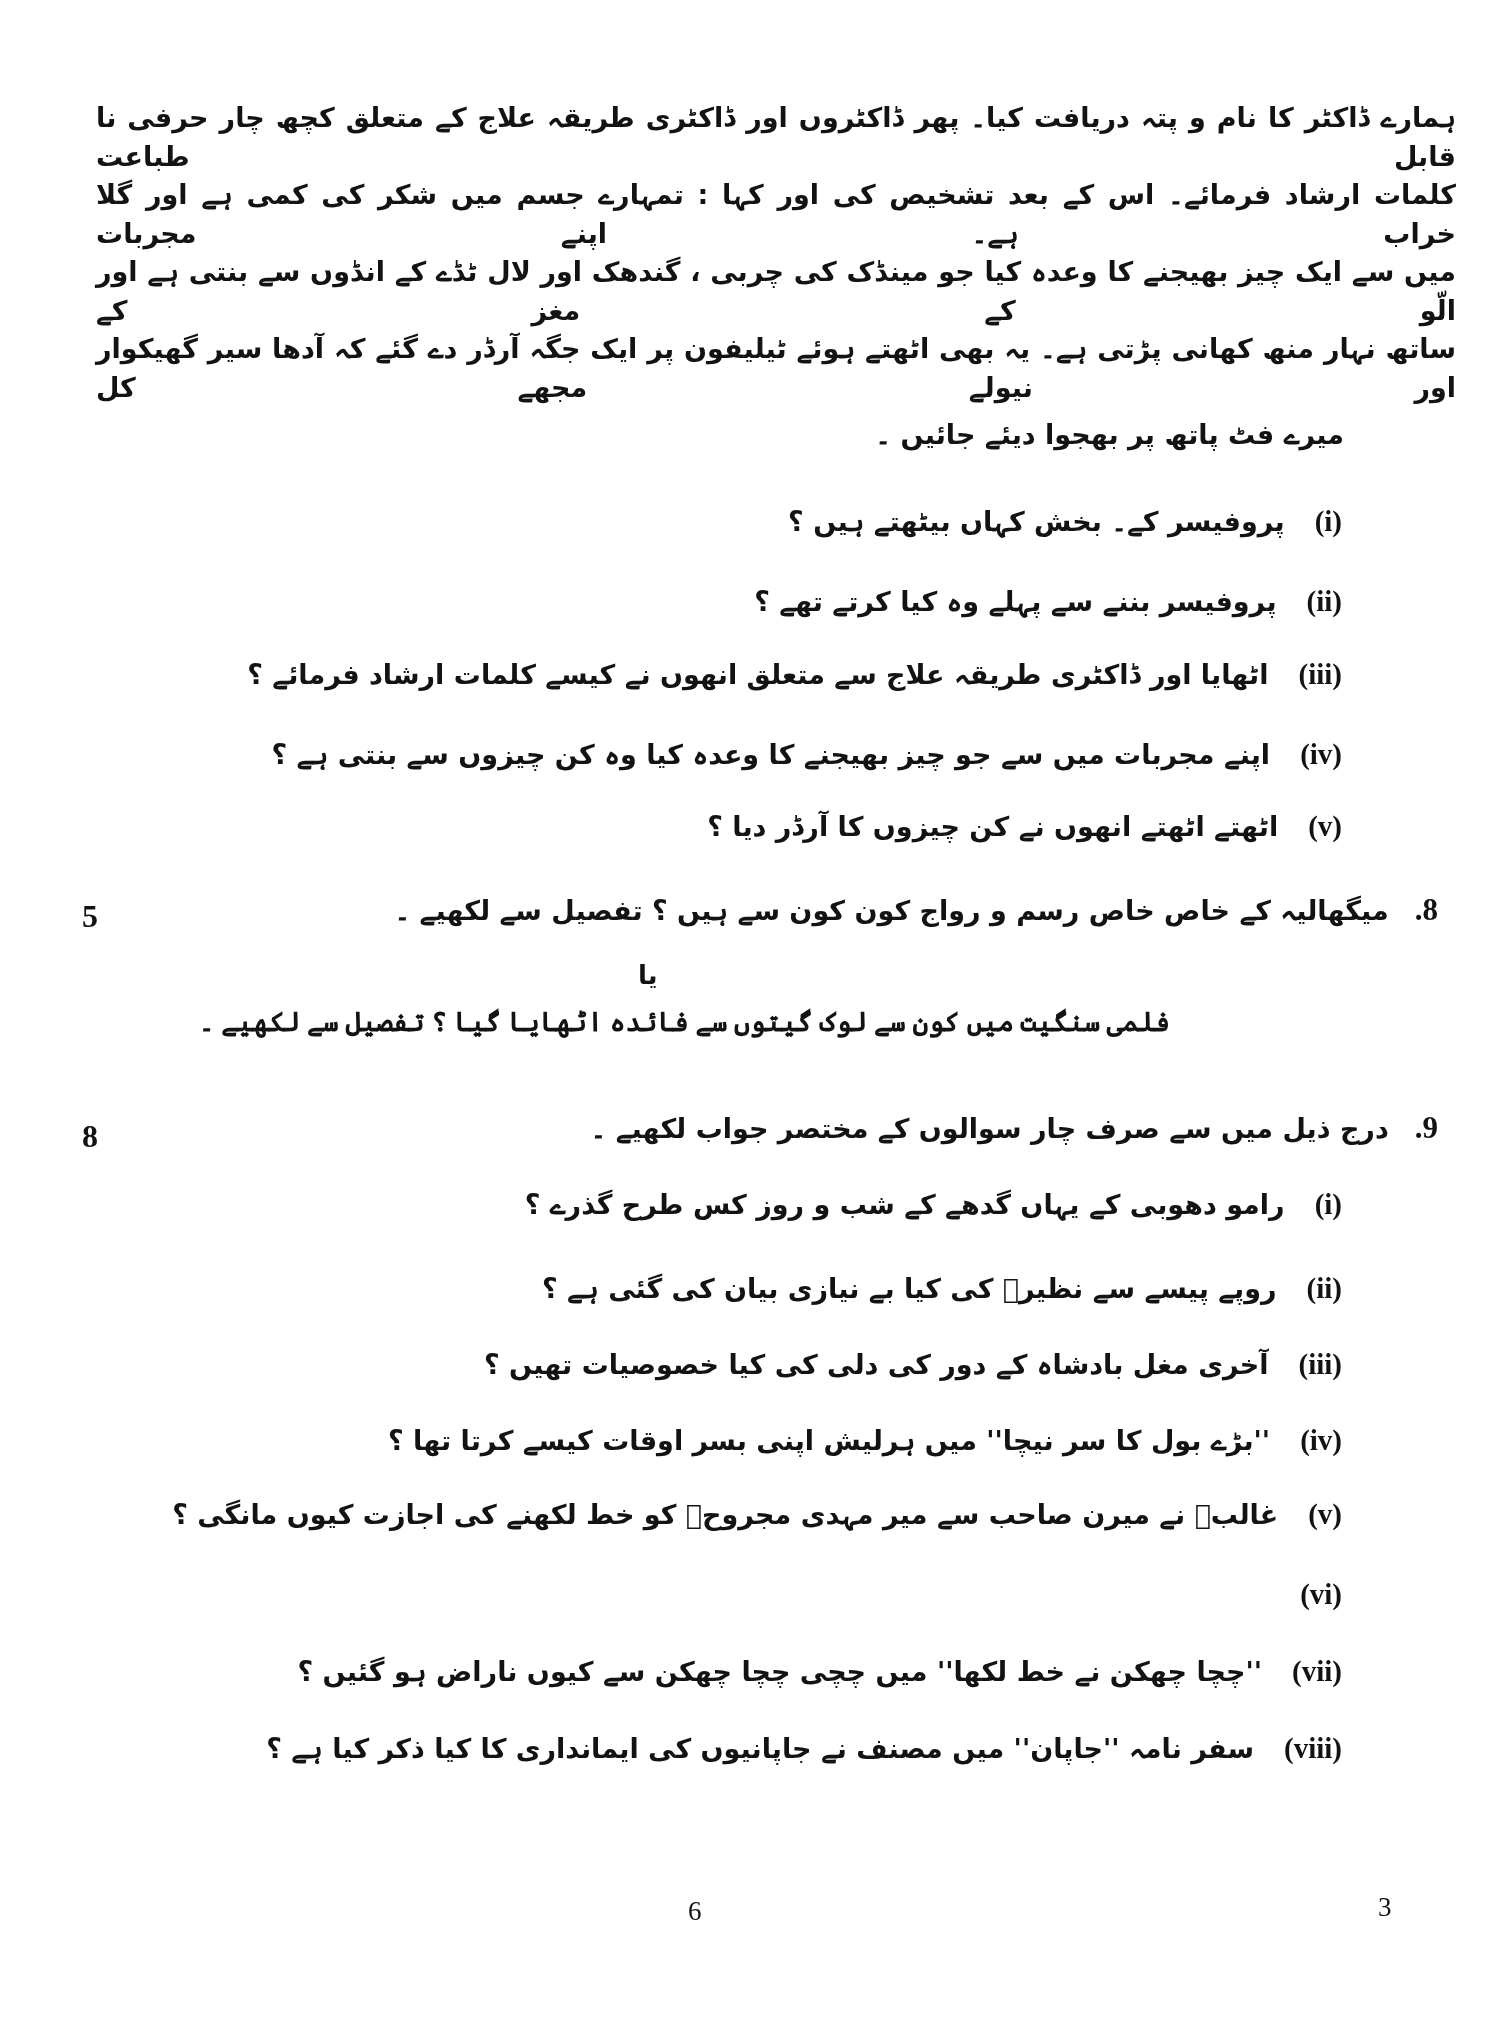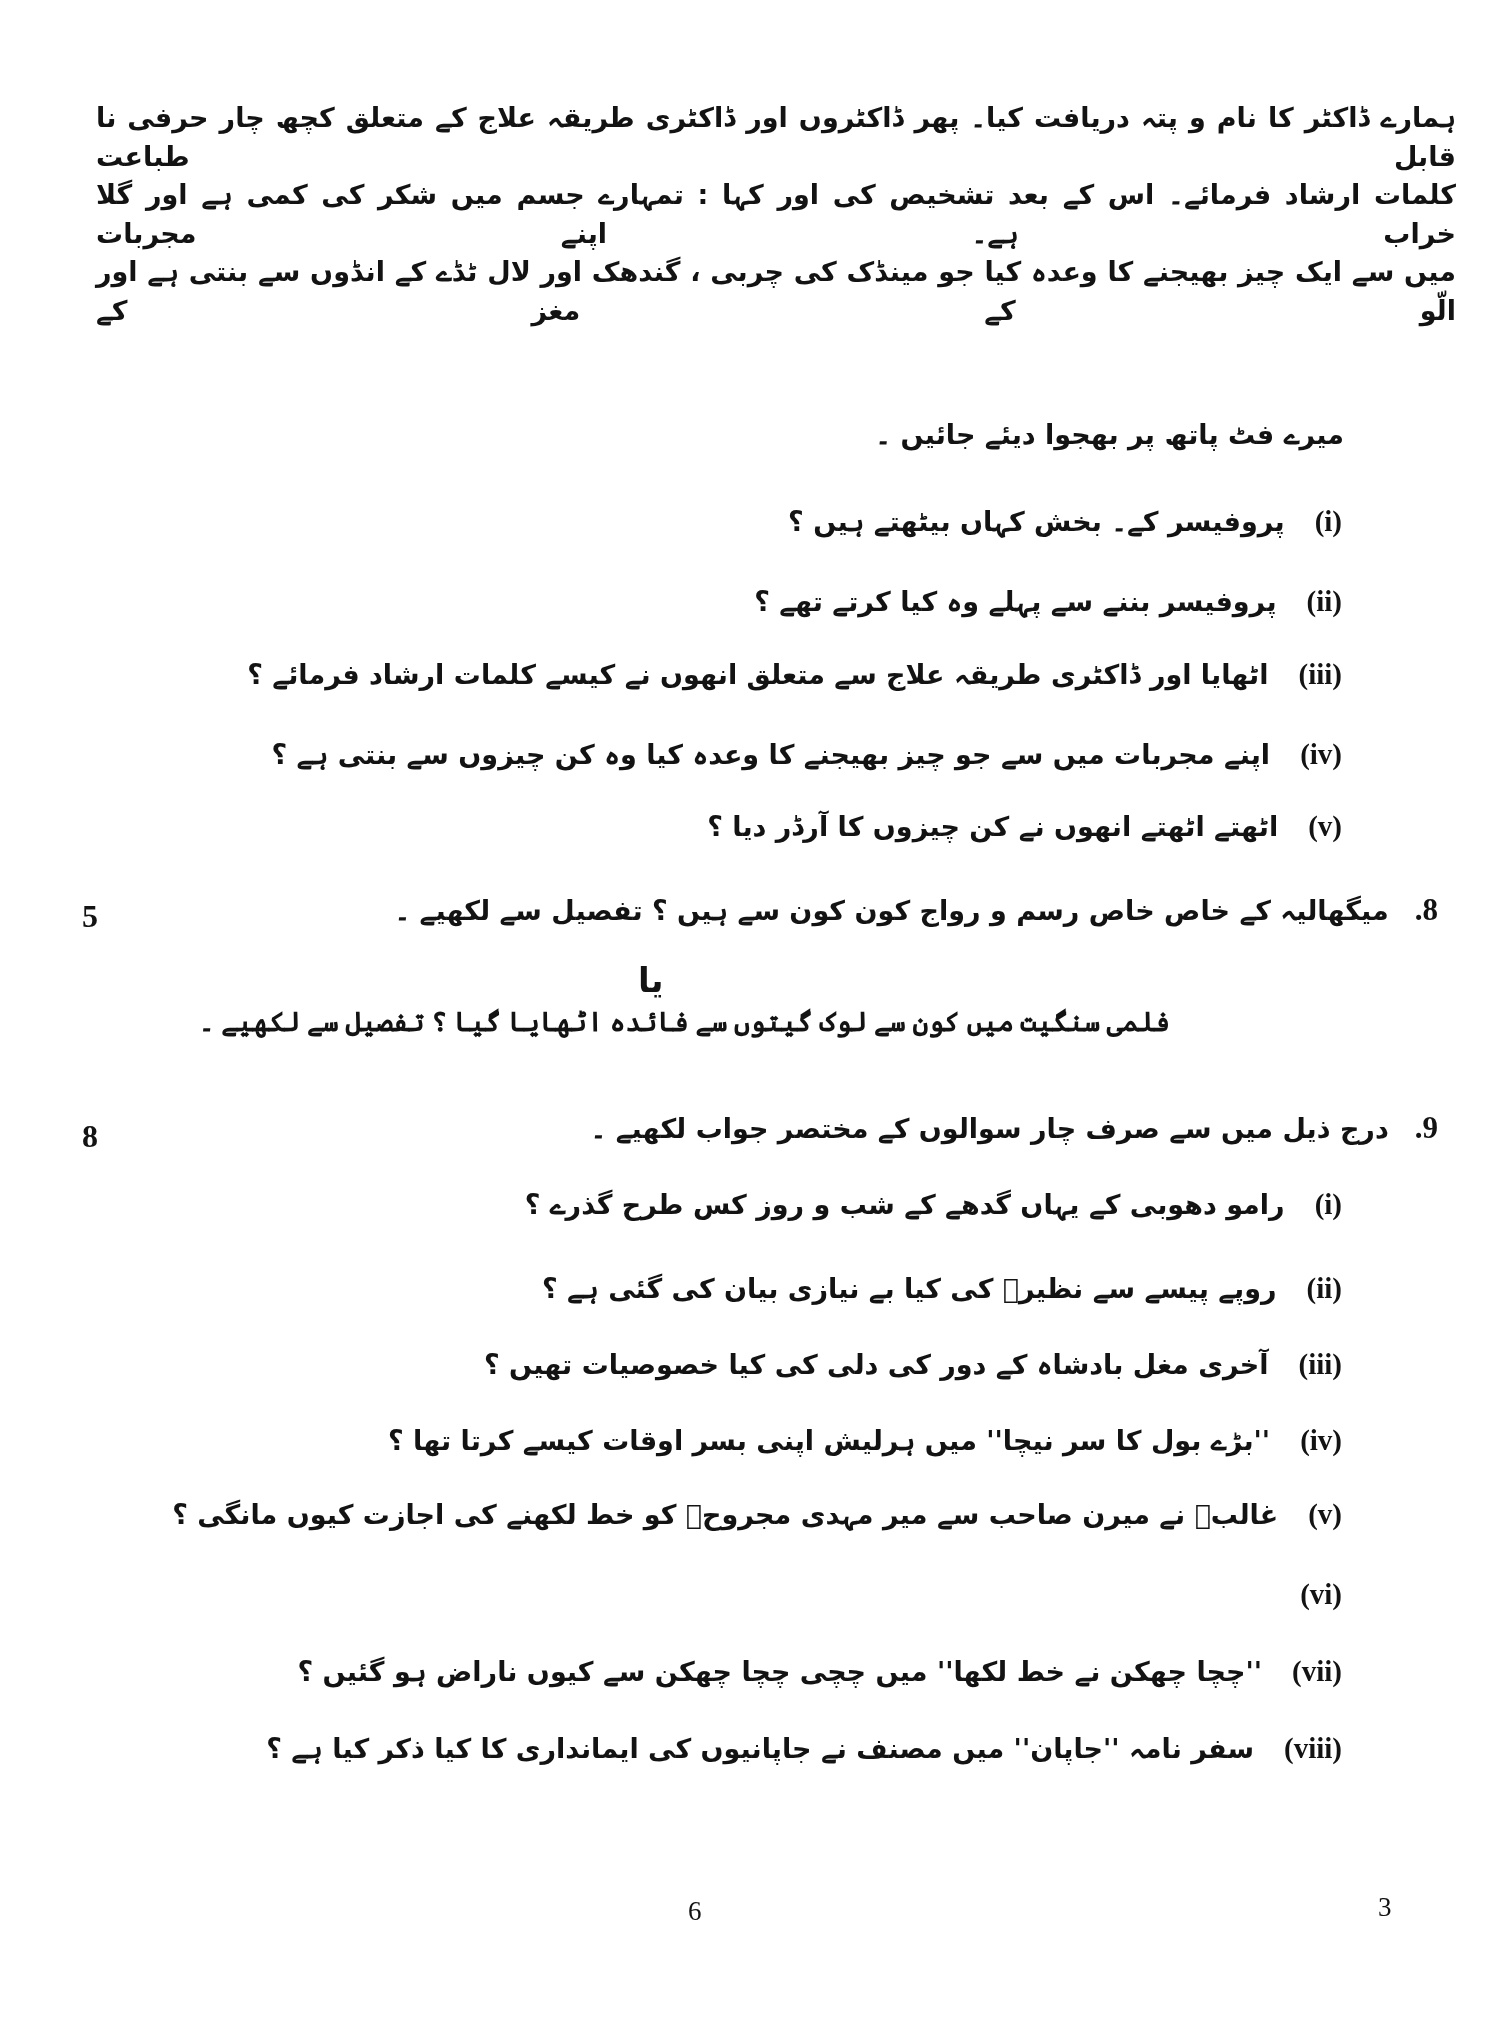--- a/index.html
+++ b/index.html
@@ -72,37 +72,38 @@
     font-weight: 700;
     font-size: 31px;
   }
   .marks {
     position: absolute;
     left: 82px;
     font-family: "Liberation Serif", "DejaVu Serif", serif;
     font-weight: 700;
     font-size: 32px;
   }
-  .or-label { position: absolute; left: 638px; font-size: 34px; }
+  .or-label { position: absolute; left: 638px; font-size: 26px; }
   .altrow { position: absolute; right: 334px; white-space: nowrap; font-family: Liberation Serif, serif; }
   .pagenum {
     position: absolute;
     font-family: "Liberation Serif", "DejaVu Serif", serif;
     font-weight: 400;
     font-size: 27px;
   }
 </style>
 </head>
 <body>
 
 <div class="page">
 
   <div class="pline" style="top:98px">ہمارے ڈاکٹر کا نام و پتہ دریافت کیا۔ پھر ڈاکٹروں اور ڈاکٹری طریقہ علاج کے متعلق کچھ چار حرفی نا قابل طباعت</div>
   <div class="pline" style="top:175px">کلمات ارشاد فرمائے۔ اس کے بعد تشخیص کی اور کہا : تمہارے جسم میں شکر کی کمی ہے اور گلا خراب ہے۔ اپنے مجربات</div>
   <div class="pline" style="top:252px">میں سے ایک چیز بھیجنے کا وعدہ کیا جو مینڈک کی چربی ، گندھک اور لال ٹڈے کے انڈوں سے بنتی ہے اور الّو کے مغز کے</div>
+  <div class="pline" style="top:329px">ساتھ نہار منھ کھانی پڑتی ہے۔ یہ بھی اٹھتے ہوئے ٹیلیفون پر ایک جگہ آرڈر دے گئے کہ آدھا سیر گھیکوار اور نیولے مجھے کل</div>
   <div class="pline last" style="top:415px">میرے فٹ پاتھ پر بھجوا دیئے جائیں ۔</div>
 
   <div class="subq" style="top:505px">
     <span class="snum">(i)</span>
     <span class="stext">پروفیسر کے۔ بخش کہاں بیٹھتے ہیں ؟</span>
   </div>
   <div class="subq" style="top:585px">
     <span class="snum">(ii)</span>
     <span class="stext">پروفیسر بننے سے پہلے وہ کیا کرتے تھے ؟</span>
   </div>

